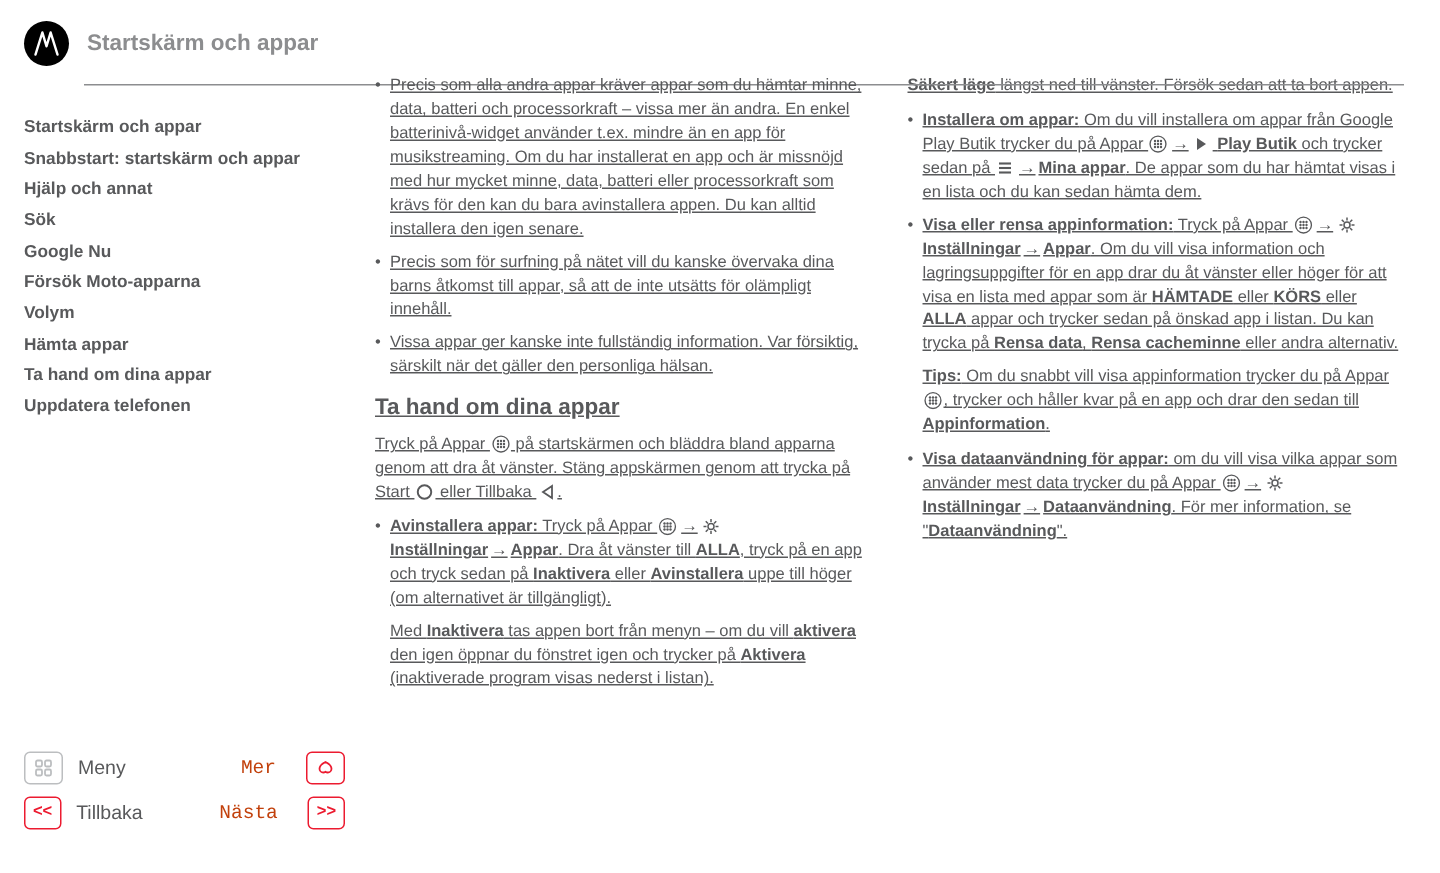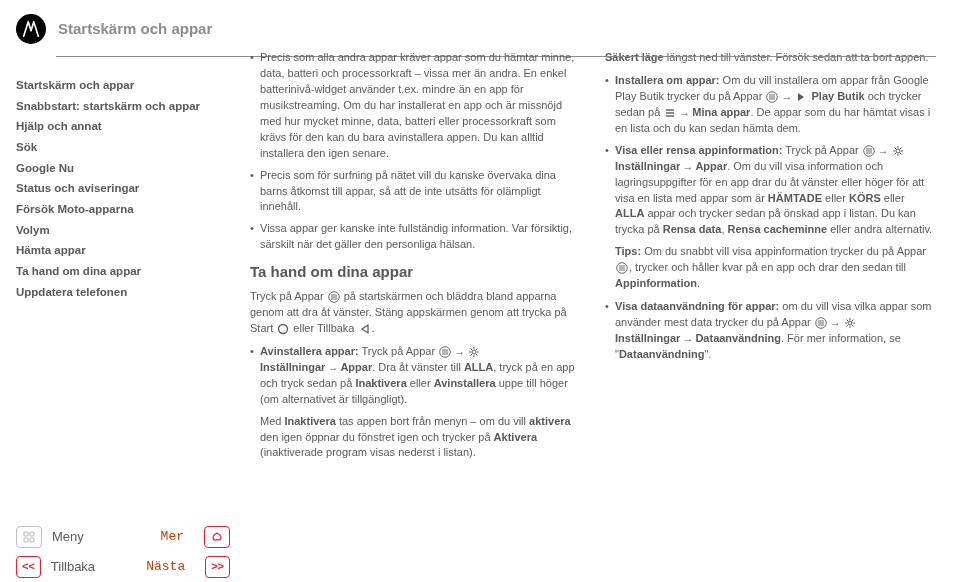--- a/index.html
+++ b/index.html
@@ -63,21 +63,21 @@
   .nav-item {
     display: block;
     color: #58595b;
     font-weight: bold;
     font-size: 11.5px;
     margin-bottom: 4px;
     cursor: pointer;
   }
   .sidebar-footer {
     margin-top: auto;
-    padding: 0 0 4px 16px;
+    padding: 0 0 29px 16px;
   }
   .foot-row {
     display: flex;
     align-items: center;
     gap: 10px;
     margin-top: 8px;
   }
   .icon-box {
     width: 26px;
     height: 22px;
@@ -103,20 +103,21 @@
     margin-left: auto;
     margin-right: 10px;
     font-family: Liberation Mono, monospace;
   }
   
   .content {
     flex: 1;
     display: flex;
     gap: 24px;
     padding: 50px 24px 8px 20px;
+    text-decoration: underline;
   }
   .col {
     flex: 1;
     min-width: 0;
   }
   .col p, .col ul { margin-bottom: 7px; }
   .col ul { list-style: none; }
   .col li {
     position: relative;
     padding-left: 10px;
@@ -162,21 +163,20 @@
       </div>
       <div class="page-title">Startskärm och appar</div>
     </div>
     <hr class="divider">
     <nav class="nav">
       <a class="nav-item">Startskärm och appar</a>
       <a class="nav-item">Snabbstart: startskärm och appar</a>
       <a class="nav-item">Hjälp och annat</a>
       <a class="nav-item">Sök</a>
       <a class="nav-item">Google Nu</a>
-      <a class="nav-item">Status och aviseringar</a>
       <a class="nav-item">Försök Moto-apparna</a>
       <a class="nav-item">Volym</a>
       <a class="nav-item">Hämta appar</a>
       <a class="nav-item">Ta hand om dina appar</a>
       <a class="nav-item">Uppdatera telefonen</a>
     </nav>
     <div class="sidebar-footer">
       <div class="foot-row">
         <div class="icon-box grey">
           <svg class="grid-svg" viewBox="0 0 12 12">

